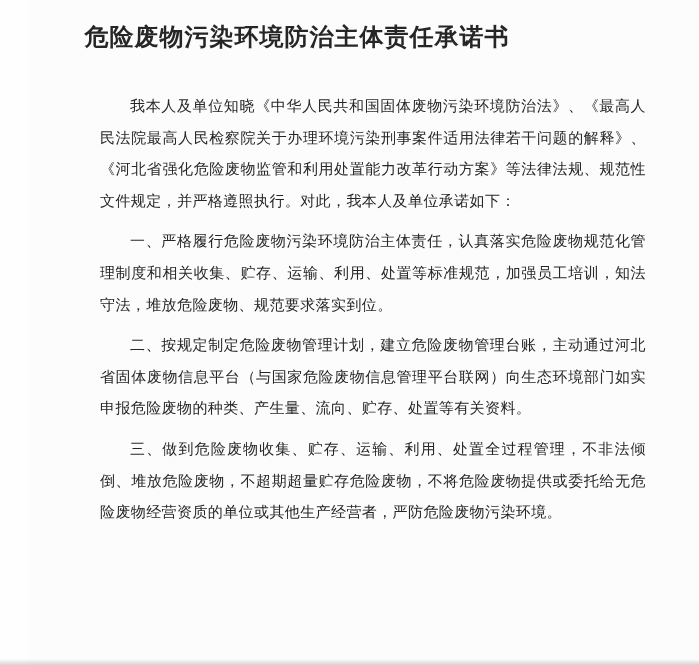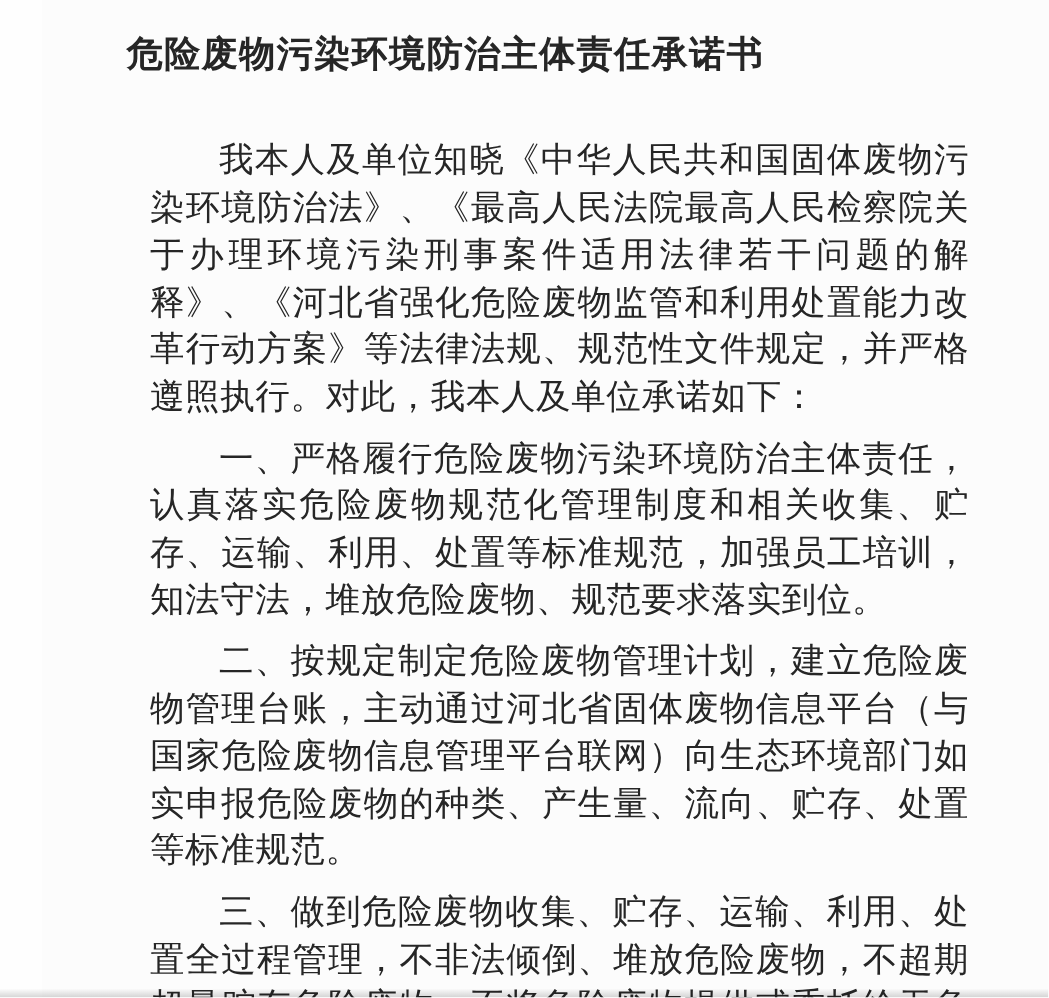--- a/index.html
+++ b/index.html
@@ -48,39 +48,39 @@
     color: var(--text-color);
   }
   .doc-body {
     position: absolute;
     left: 100px;
     top: 91px;
     width: 546px;
   }
   .doc-body p {
     margin: 0 0 9px 0;
-    font-size: 23px;
+    font-size: 15px;
     line-height: 31.6px;
     letter-spacing: 0.4px;
     text-align: justify;
     text-justify: inter-ideograph;
     text-indent: 2em;
     color: var(--text-color);
   }
   .doc-body p:last-child { margin-bottom: 16px; }
 </style>
 </head>
 <body>
 
 <div class="page">
   <div class="edge-strip"></div>
 
   <h1 class="doc-title">危险废物污染环境防治主体责任承诺书</h1>
 
   <div class="doc-body">
     <p>我本人及单位知晓《中华人民共和国固体废物污染环境防治法》、《最高人民法院最高人民检察院关于办理环境污染刑事案件适用法律若干问题的解释》、《河北省强化危险废物监管和利用处置能力改革行动方案》等法律法规、规范性文件规定，并严格遵照执行。对此，我本人及单位承诺如下：</p>
     <p>一、严格履行危险废物污染环境防治主体责任，认真落实危险废物规范化管理制度和相关收集、贮存、运输、利用、处置等标准规范，加强员工培训，知法守法，堆放危险废物、规范要求落实到位。</p>
-    <p>二、按规定制定危险废物管理计划，建立危险废物管理台账，主动通过河北省固体废物信息平台（与国家危险废物信息管理平台联网）向生态环境部门如实申报危险废物的种类、产生量、流向、贮存、处置等标准规范。</p>
+    <p>二、按规定制定危险废物管理计划，建立危险废物管理台账，主动通过河北省固体废物信息平台（与国家危险废物信息管理平台联网）向生态环境部门如实申报危险废物的种类、产生量、流向、贮存、处置等有关资料。</p>
     <p>三、做到危险废物收集、贮存、运输、利用、处置全过程管理，不非法倾倒、堆放危险废物，不超期超量贮存危险废物，不将危险废物提供或委托给无危险废物经营资质的单位或其他生产经营者，严防危险废物污染环境。</p>
   </div>
 
   <div class="bottom-shade"></div>
 </div>
 
 </body></html>

